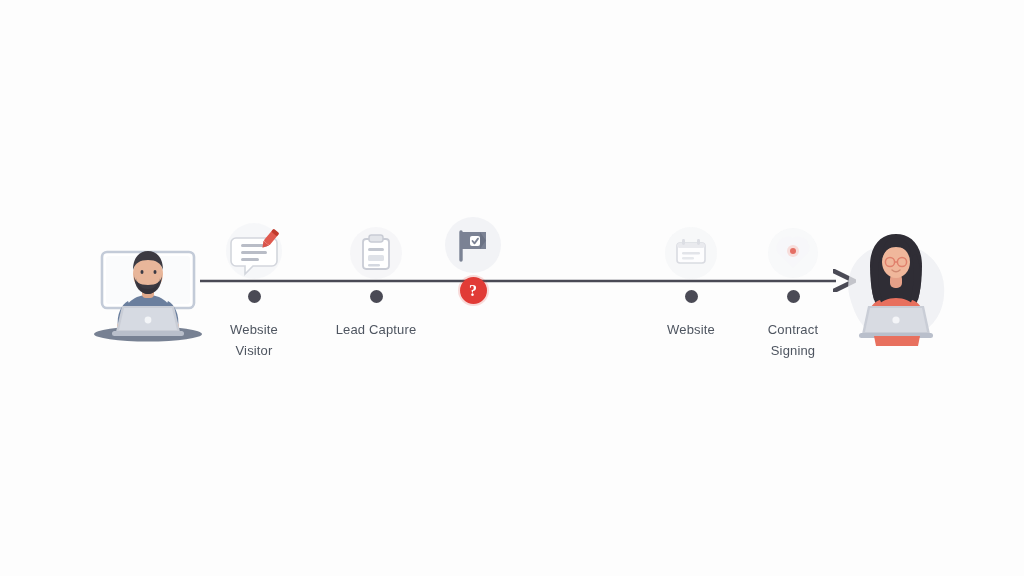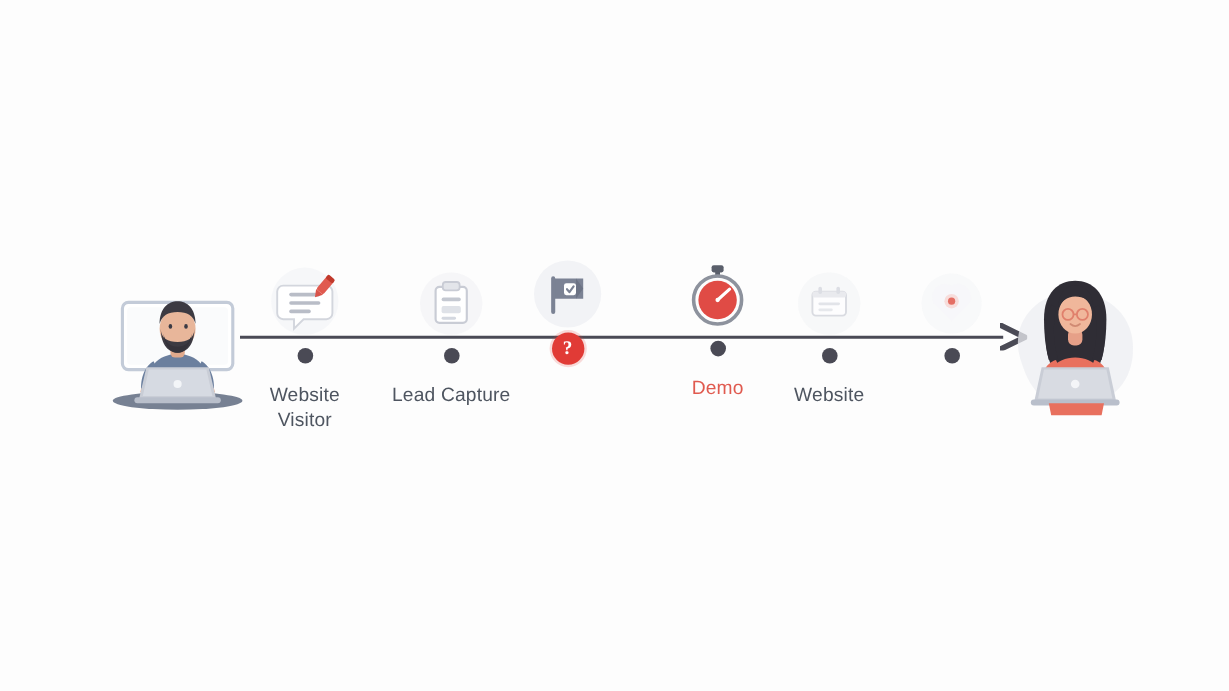--- a/index.html
+++ b/index.html
@@ -44,21 +44,21 @@
     align-items: flex-end;
     justify-content: center;
     position: relative;
   }
   .node .dot-slot {
     height: 30px;
     position: relative;
   }
   .node .label {
     margin-top: 7px;
-    font-size: 16px;
+    font-size: 13px;
     line-height: 21px;
     color: #4e5560;
     letter-spacing: 0.15px;
     white-space: pre-line;
   }
   .node.accent .label { color: #e05a4f; }
 
   .dot {
     position: absolute;
     left: 50%;
@@ -191,36 +191,20 @@
         <path d="M38 18 L44 26.5 L38 35 Z" fill="#6c7385"></path>
         <rect x="28" y="22" width="10" height="10" rx="2" fill="#ffffff"></rect>
         <path d="M30.5 27 L32.5 29.4 L36 24.6" stroke="#7b8294" stroke-width="1.8" fill="none" stroke-linecap="round" stroke-linejoin="round"></path>
       </svg>
     </div>
     <div class="dot-slot">
       <div class="badge">?</div>
     </div>
   </div>
 
-  <div class="node accent" style="left:598px; top:198px;">
-    <div class="icon-slot">
-      <svg width="62" height="62" viewBox="0 0 62 62" aria-hidden="true">
-        <rect x="26" y="7" width="10" height="6" rx="1.8" fill="#5a5f6b"></rect>
-        <rect x="29" y="11" width="4" height="6" fill="#5a5f6b"></rect>
-        <circle cx="31" cy="36" r="20" fill="none" stroke="#8d929d" stroke-width="3"></circle>
-        <circle cx="31" cy="36" r="16" fill="#e04b45"></circle>
-        <path d="M31 36 L41 27" stroke="#ffffff" stroke-width="2.6" stroke-linecap="round"></path>
-        <circle cx="31" cy="36" r="1.8" fill="#ffffff"></circle>
-      </svg>
-    </div>
-    <div class="dot-slot">
-      <div class="dot"></div>
-    </div>
-    <div class="label">Demo</div>
-  </div>
 
   <div class="node" style="left:691px; top:204px;">
     <div class="icon-slot">
       <svg width="58" height="58" viewBox="0 0 58 58" aria-hidden="true">
         <circle cx="29" cy="29" r="26" fill="#f4f5f7" opacity="0.75"></circle>
         <rect x="15" y="19" width="28" height="20" rx="3" fill="#fdfdfe" stroke="#d9dbe1" stroke-width="1.6"></rect>
         <rect x="15" y="19" width="28" height="5" rx="2.4" fill="#e9eaee"></rect>
         <rect x="20" y="28" width="18" height="2.4" rx="1.2" fill="#e2e4e9"></rect>
         <rect x="20" y="33" width="12" height="2.4" rx="1.2" fill="#e6e8ec"></rect>
         <rect x="20" y="15" width="3" height="6" rx="1.4" fill="#dcdee4"></rect>
@@ -238,20 +222,22 @@
       <svg width="58" height="58" viewBox="0 0 58 58" aria-hidden="true">
         <circle cx="29" cy="29" r="25" fill="#f5f6f8" opacity="0.7"></circle>
         <path d="M29 14 a11 11 0 0 1 15 15 l-15 15 l-15 -15 a11 11 0 0 1 15 -15 z" fill="#f7f7f9" opacity="0.85"></path>
         <circle cx="29" cy="27" r="6" fill="#f6d6d3" opacity="0.8"></circle>
         <circle cx="29" cy="27" r="3" fill="#e05a4f" opacity="0.85"></circle>
       </svg>
     </div>
     <div class="dot-slot">
       <div class="dot"></div>
     </div>
+    <div class="label">Contract
+Signing</div>
   </div>
 
   <div class="person" style="left:832px; top:226px; width:126px; height:124px;">
     <svg width="126" height="124" viewBox="0 0 126 124" aria-hidden="true">
 
       <path d="M18 72 C10 44 30 20 58 18 C88 16 110 34 112 60 C114 88 98 110 68 112 C38 114 26 100 18 72 Z" fill="#eceef1" opacity="0.75"></path>
 
       <path d="M38 40 C38 18 50 8 64 8 C78 8 90 18 90 40 C90 62 86 78 80 86 L48 86 C42 78 38 62 38 40 Z" fill="#2f2d35"></path>
 
       <path d="M36 108 C36 84 48 72 64 72 C80 72 92 84 92 108 Z" fill="#e8705e"></path>

